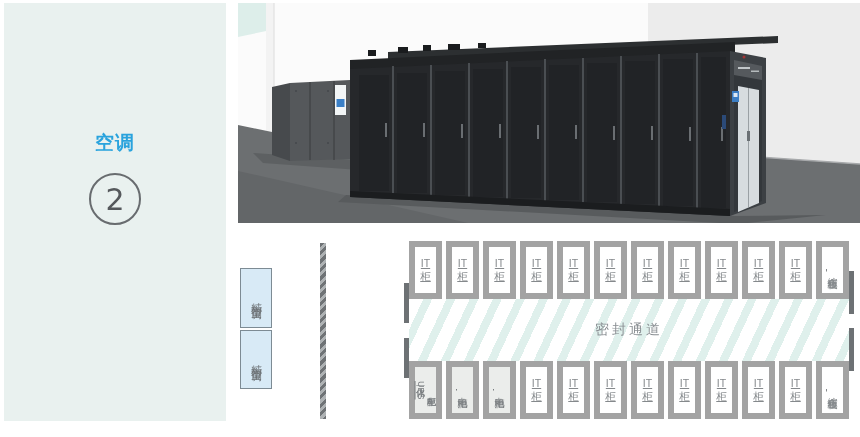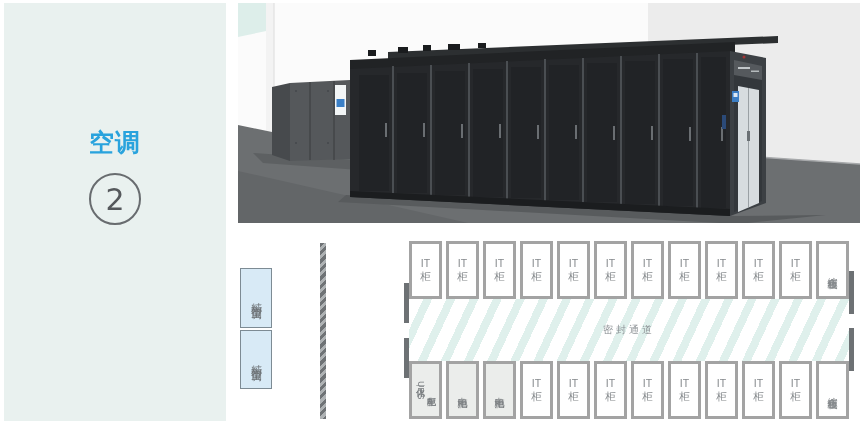--- a/index.html
+++ b/index.html
@@ -3,21 +3,21 @@
 <meta charset="utf-8">
 <style>
   * { margin:0; padding:0; box-sizing:border-box; }
   html,body { background:#ffffff; }
   body { font-family:"Liberation Sans","DejaVu Sans",sans-serif; }
   #stage { position:relative; width:860px; height:437px; background:#ffffff; overflow:hidden; }
 
   
   .sidebar { position:absolute; left:4px; top:3px; width:222px; height:418px;
              background:#e9f1ef; display:flex; flex-direction:column; align-items:center; }
-  .sidebar-title { margin-top:124px; text-align:center; font-size:25px; font-weight:bold;
+  .sidebar-title { margin-top:124px; text-align:center; font-size:19px; font-weight:bold;
                    color:#29a3dd; line-height:31px; letter-spacing:1px; }
   .step-circle { margin-top:15px; width:52px; height:52px; border:2.5px solid #686c6f;
                  border-radius:50%; display:flex; align-items:center; justify-content:center; }
   .step-num { font-size:30px; color:#55595c; font-family:"DejaVu Sans",sans-serif; }
 
   
   .photo { position:absolute; left:238px; top:3px; width:622px; height:220px; }
 
   
   .crac-box { position:absolute; left:240px; width:32px; background:#d8eaf6;
@@ -28,35 +28,35 @@
   .vmixed { writing-mode:vertical-rl; text-orientation:mixed; letter-spacing:1px; }
   .crac-box span { font-size:11px; color:#6e7377; }
 
   .hatch-wall { position:absolute; left:320px; top:243px; width:6px; height:176px;
                 background:repeating-linear-gradient(135deg,#6f7376 0 3px,#aeb2b4 3px 6px); }
 
   .row { position:absolute; left:409px; width:440px; height:58px;
          display:flex; justify-content:space-between; }
   .row-top { top:241px; }
   .row-bottom { top:361px; }
-  .cell { width:33px; height:100%; background:#ffffff; border:3px solid #a3a3a3;
+  .cell { width:33px; height:100%; background:#ffffff; border:6px solid #a3a3a3;
           display:flex; align-items:center; justify-content:center; text-align:center;
-          font-size:10.5px; color:#85898c; line-height:13px; white-space:pre-line; }
+          font-size:10.5px; color:#85898c; line-height:13px; white-space:pre-line;text-decoration:underline; }
   .cell.gray { background:#ebedeb; color:#787c7f; }
   .cell .vtext, .cell .vmixed { font-size:10px; letter-spacing:1px; line-height:11px; }
   .cell.vcab { font-size:10px; }
   .cell.vcab .vtext { letter-spacing:0.5px; }
   .cell.combo { flex-direction:row; gap:0; }
   .cell.combo .vmixed { font-size:9px; letter-spacing:0; }
   .cell.combo .vtext  { font-size:9px; letter-spacing:0; }
 
   .aisle { position:absolute; left:409px; top:299px; width:440px; height:62px;
            background:repeating-linear-gradient(115deg,#ffffff 0 13px,#dff0ec 13px 21px);
            display:flex; align-items:center; justify-content:center; }
-  .aisle-label { font-size:10px; color:#8b9094; letter-spacing:3px; }
+  .aisle-label { font-size:14px; color:#8b9094; letter-spacing:3px; }
 
   .wall-bar { position:absolute; width:5px; background:#6d7174; }
   .wb-lt { left:404px; top:283px; height:40px; }
   .wb-lb { left:404px; top:338px; height:40px; }
   .wb-rt { left:849px; top:271px; height:43px; }
   .wb-rb { left:849px; top:328px; height:43px; }
 </style>
 </head>
 <body>
 

